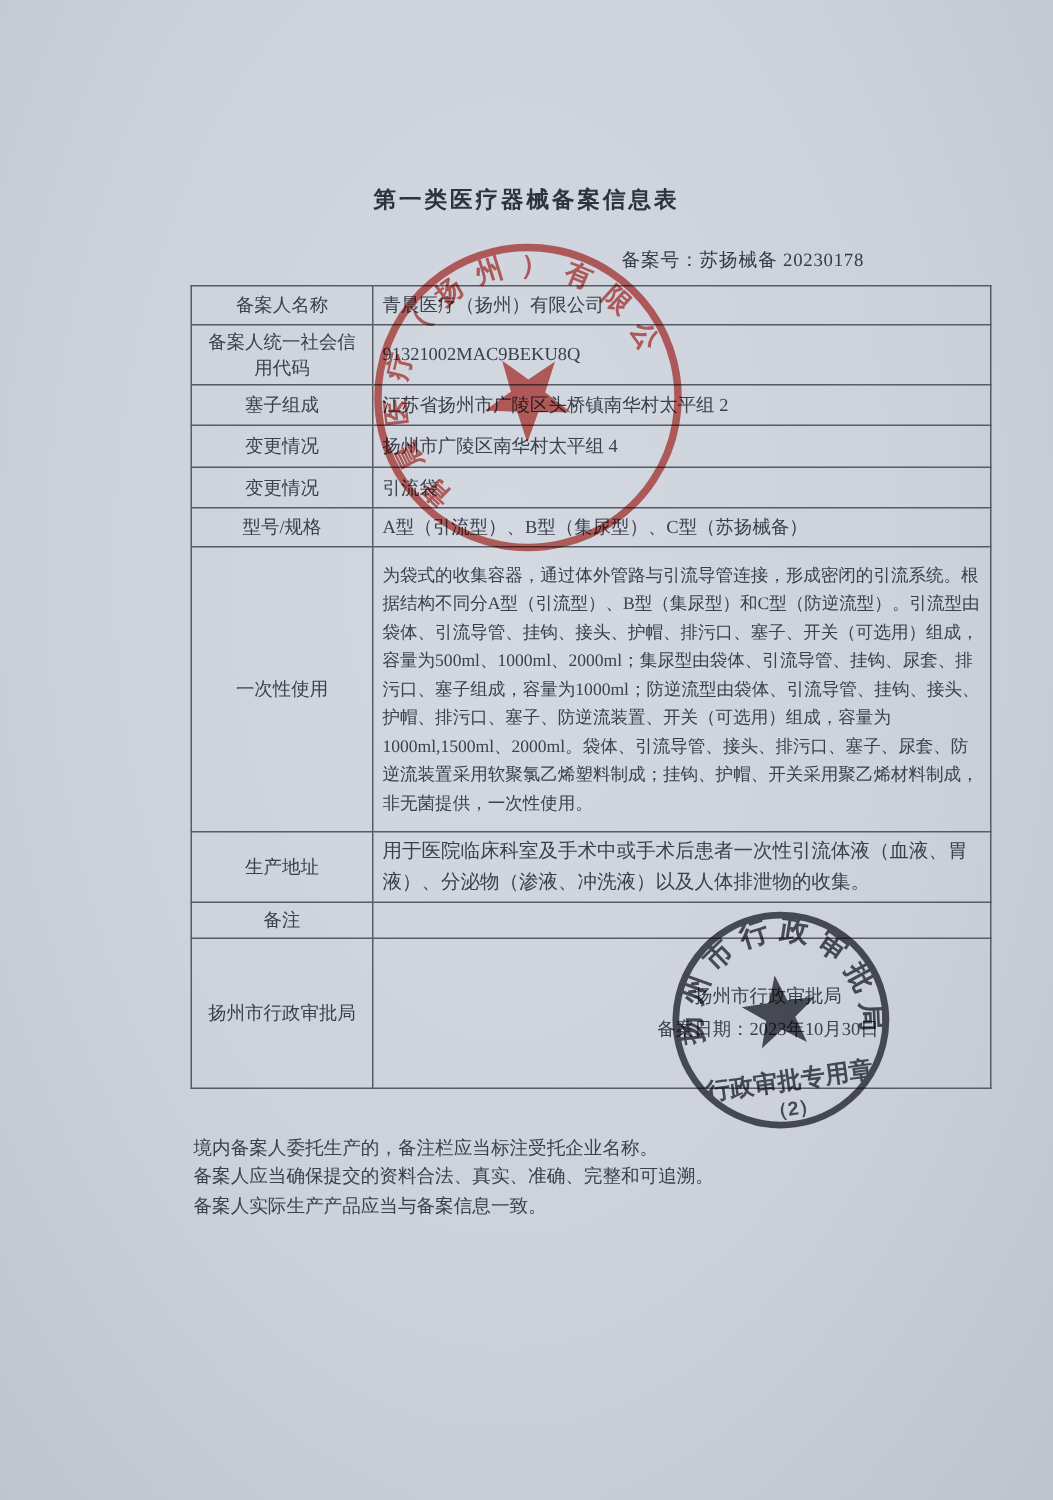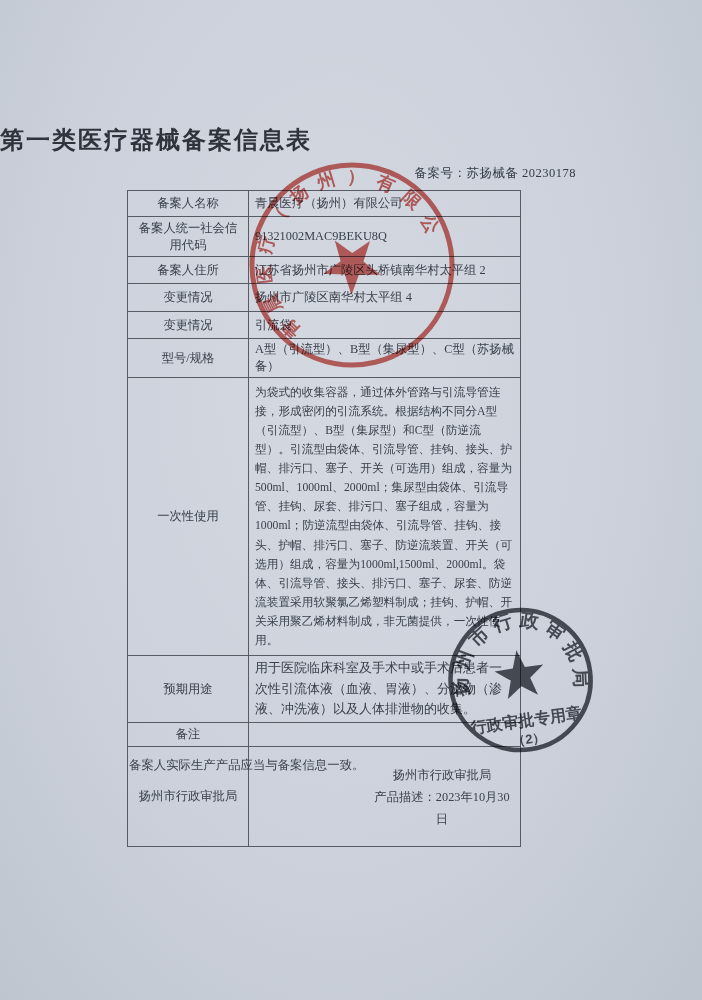--- a/index.html
+++ b/index.html
@@ -6,29 +6,29 @@
   body{
     width:702px;height:1000px;position:relative;overflow:hidden;
     font-family:"Liberation Serif","DejaVu Serif",serif;
     background:#c8cdd7;
   }
   .sheet{
     position:absolute;inset:0;
     background:radial-gradient(ellipse at 48% 38%, #d3d8e1 0%, #ccd1db 55%, #bec4ce 100%);
   }
   .doc-title{
-    position:absolute;top:124px;left:0;width:702px;text-align:left;
-    font-size:24px;font-weight:bold;letter-spacing:2px;color:#2e333c;
+    position:absolute;top:124px;left:0;width:702px;text-align:center;
+    font-size:15px;font-weight:bold;letter-spacing:2px;color:#2e333c;
   }
   .record-no{
     position:absolute;top:165px;right:126px;
     font-size:12.5px;color:#343b46;letter-spacing:.5px;
   }
   table.form{
-    position:absolute;left:127px;top:190px;width:394px;
+    position:absolute;left:127px;top:190px;width:534px;
     border-collapse:collapse;table-layout:fixed;border-radius:22px;
   }
   table.form td{
     border:1px solid #565b64;color:#3b414b;
     font-size:12.3px;padding:2px 6px;vertical-align:middle;
     overflow:hidden;
   }
   td.lbl{width:108px;text-align:center;line-height:1.35;}
   td.val{text-align:left;padding-left:9px;}
   tr.r-desc td.val{font-size:11.7px;line-height:1.63;padding-top:5px;padding-bottom:5px;}
@@ -57,60 +57,62 @@
     <tbody>
         <tr style="height:26px">
       <td class="lbl">备案人名称</td>
       <td class="val">青晨医疗（扬州）有限公司</td>
     </tr>
     <tr style="height:40px">
       <td class="lbl">备案人统一社会信用代码</td>
       <td class="val">91321002MAC9BEKU8Q</td>
     </tr>
     <tr style="height:27px">
-      <td class="lbl">备案人住所</td>
+      <td class="lbl">塞子组成</td>
       <td class="val">江苏省扬州市广陵区头桥镇南华村太平组 2</td>
     </tr>
     <tr style="height:28px">
       <td class="lbl">变更情况</td>
       <td class="val">扬州市广陵区南华村太平组 4</td>
     </tr>
     <tr style="height:27px">
       <td class="lbl">变更情况</td>
       <td class="val">引流袋</td>
     </tr>
     <tr style="height:26px">
       <td class="lbl">型号/规格</td>
       <td class="val">A型（引流型）、B型（集尿型）、C型（苏扬械备）</td>
     </tr>
     <tr class="r-desc" style="height:190px">
       <td class="lbl">一次性使用</td>
       <td class="val">为袋式的收集容器，通过体外管路与引流导管连接，形成密闭的引流系统。根据结构不同分A型（引流型）、B型（集尿型）和C型（防逆流型）。引流型由袋体、引流导管、挂钩、接头、护帽、排污口、塞子、开关（可选用）组成，容量为500ml、1000ml、2000ml；集尿型由袋体、引流导管、挂钩、尿套、排污口、塞子组成，容量为1000ml；防逆流型由袋体、引流导管、挂钩、接头、护帽、排污口、塞子、防逆流装置、开关（可选用）组成，容量为1000ml,1500ml、2000ml。袋体、引流导管、接头、排污口、塞子、尿套、防逆流装置采用软聚氯乙烯塑料制成；挂钩、护帽、开关采用聚乙烯材料制成，非无菌提供，一次性使用。</td>
     </tr>
     <tr class="r-use" style="height:41px">
-      <td class="lbl">预期用途</td>
+      <td class="lbl">生产地址</td>
       <td class="val">用于医院临床科室及手术中或手术后患者一次性引流体液（血液、胃液）、分泌物（渗液、冲洗液）以及人体排泄物的收集。</td>
     </tr>
     <tr style="height:24px">
       <td class="lbl">备注</td>
       <td class="val"></td>
     </tr>
     <tr style="height:100px">
       <td class="lbl">扬州市行政审批局</td>
       <td class="val">
         <div class="unit-date">
           <div>扬州市行政审批局</div>
-          <div>产品描述：2023年10月30日</div>
+          <div>备案日期：2023年10月30日</div>
         </div>
       </td>
     </tr>
   </tbody>
     </table>
 
   <div class="notes">
+    <div>境内备案人委托生产的，备注栏应当标注受托企业名称。</div>
+    <div>备案人应当确保提交的资料合法、真实、准确、完整和可追溯。</div>
     <div>备案人实际生产产品应当与备案信息一致。</div>
   </div>
 
   <svg class="stamp stamp-company" width="230" height="230" viewBox="0 0 230 230">
     <g transform="rotate(-35 115 115)" fill="none" stroke="#c9443e">
       <circle cx="115" cy="115" r="100" stroke-width="5"></circle>
       <path id="arc1" d="M 38,143 A 82,82 0 1 1 192,143" stroke="none"></path>
       <polygon points="115,85 122.1,105.3 143.5,105.7 126.4,118.7 132.6,139.3 115,127 97.4,139.3 103.6,118.7 86.5,105.7 107.9,105.3" fill="#c9443e" stroke="none"></polygon>
       <text font-size="18" font-weight="bold" fill="#c9443e" stroke="none" font-family="Liberation Sans, sans-serif">
         <textPath href="#arc1" startOffset="4" textLength="330" lengthAdjust="spacing">青晨医疗（扬州）有限公司</textPath>

